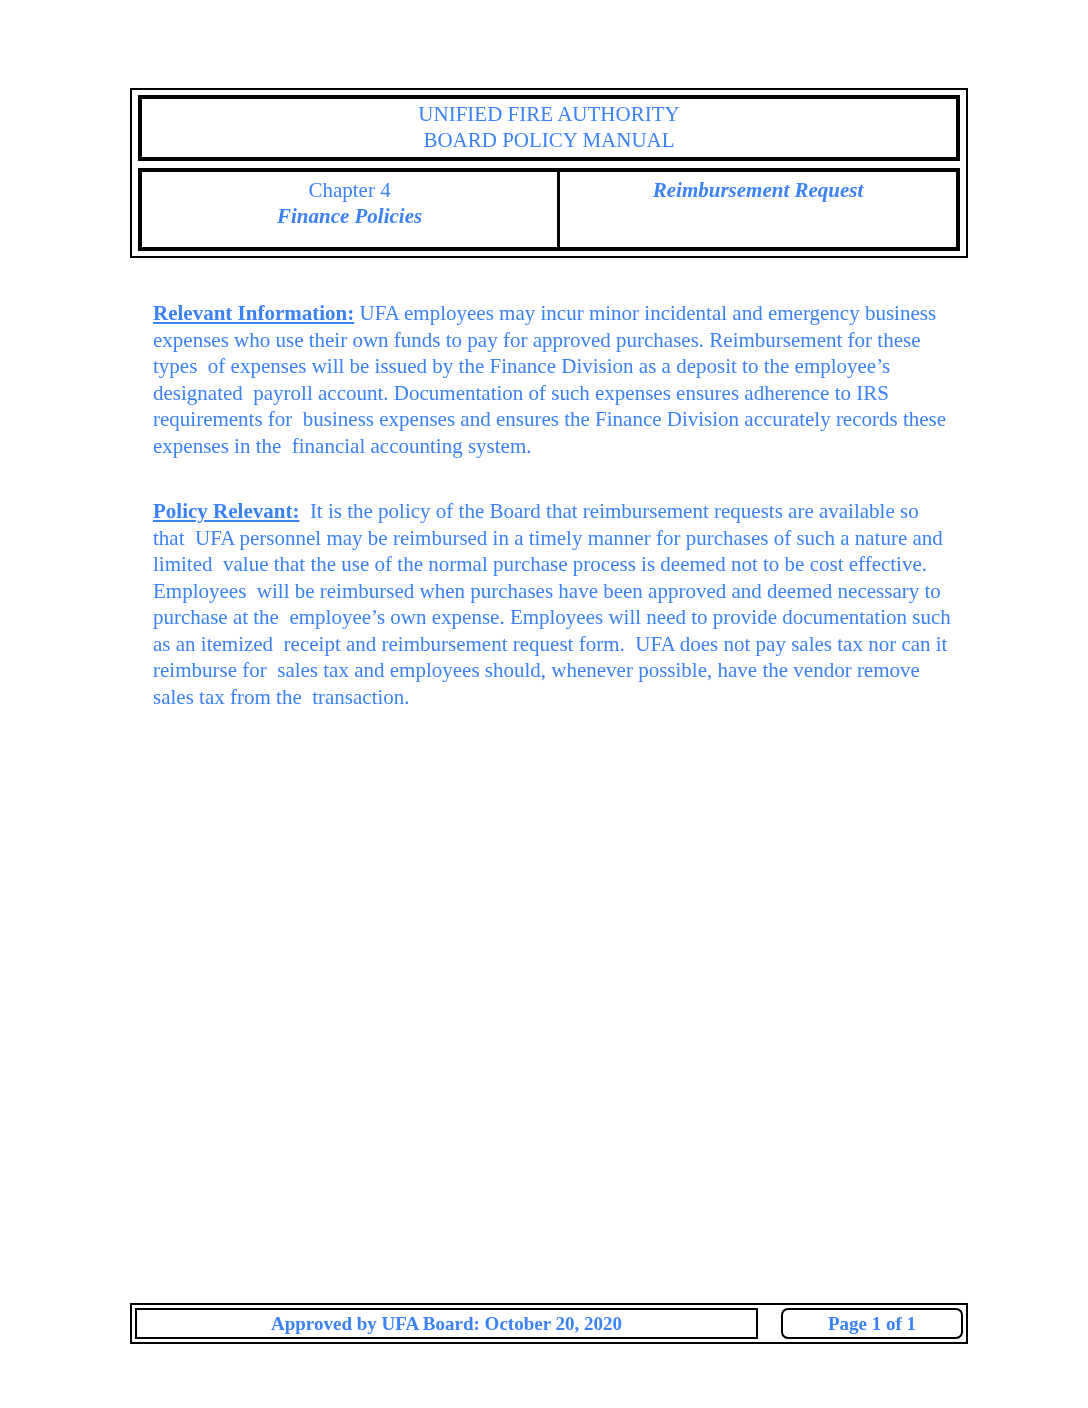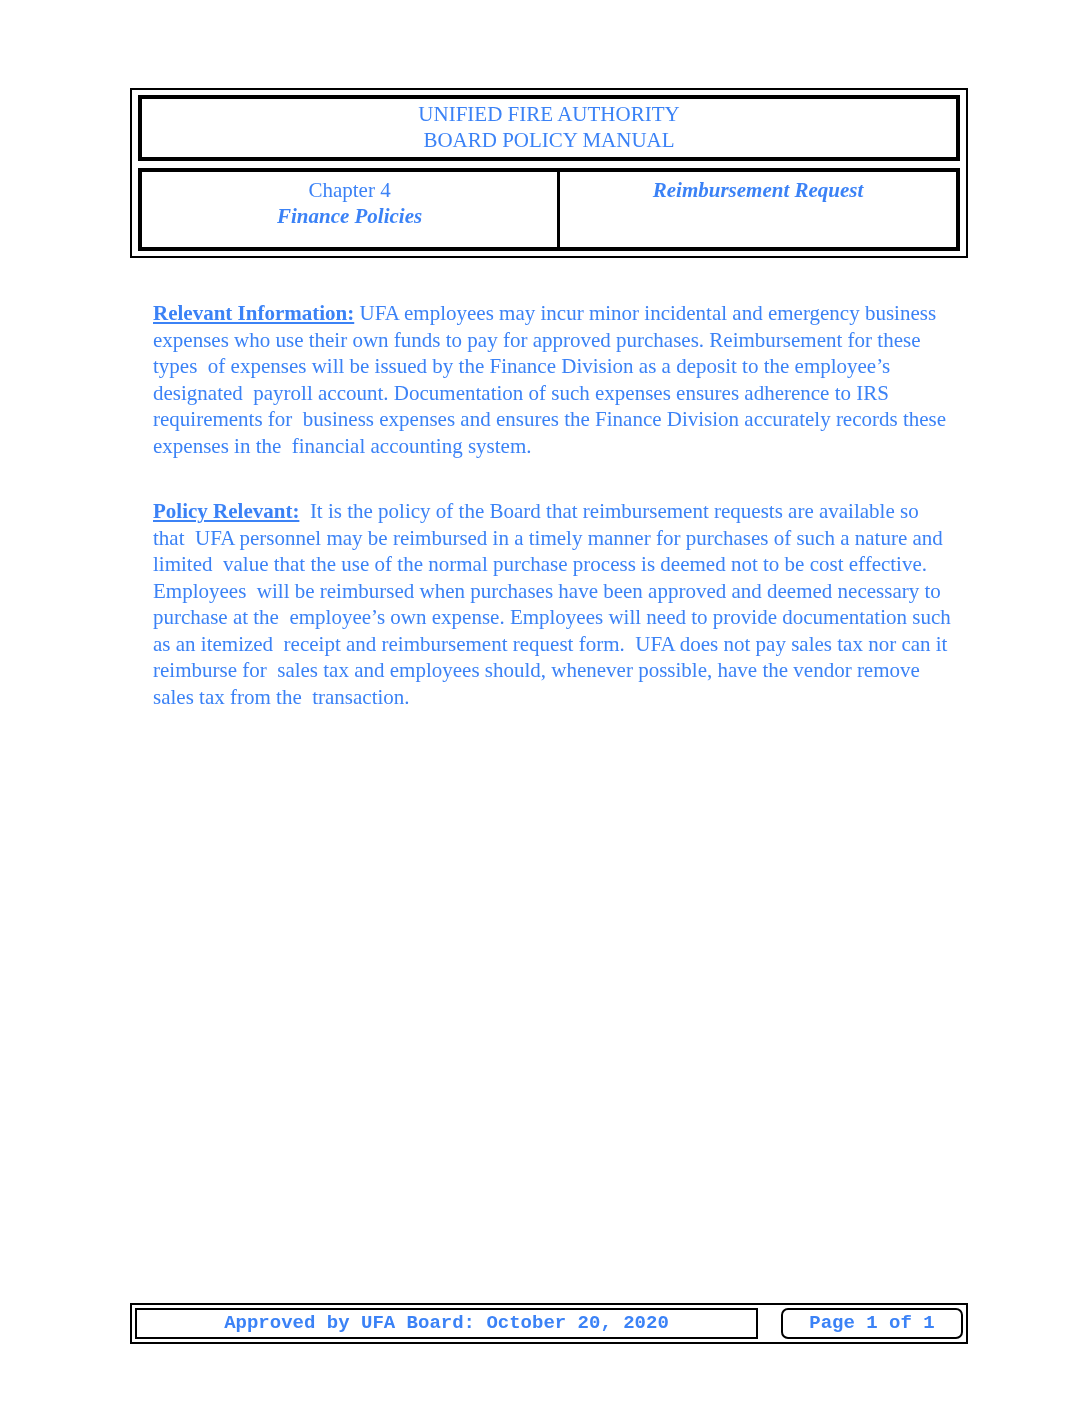--- a/index.html
+++ b/index.html
@@ -92,21 +92,20 @@
     position: absolute;
     left: 130px;
     top: 1303px;
     width: 838px;
     box-sizing: border-box;
     border: 2px solid #000;
     padding: 3px;
     display: flex;
     gap: 23px;
     background: #fff;
-    font-family: Liberation Mono, monospace;
   }
   .footer-cell {
     border: 2px solid #000;
     box-sizing: border-box;
     text-align: center;
     font-size: 19px;
     font-weight: bold;
     line-height: 25px;
     padding: 1px 0;
   }

